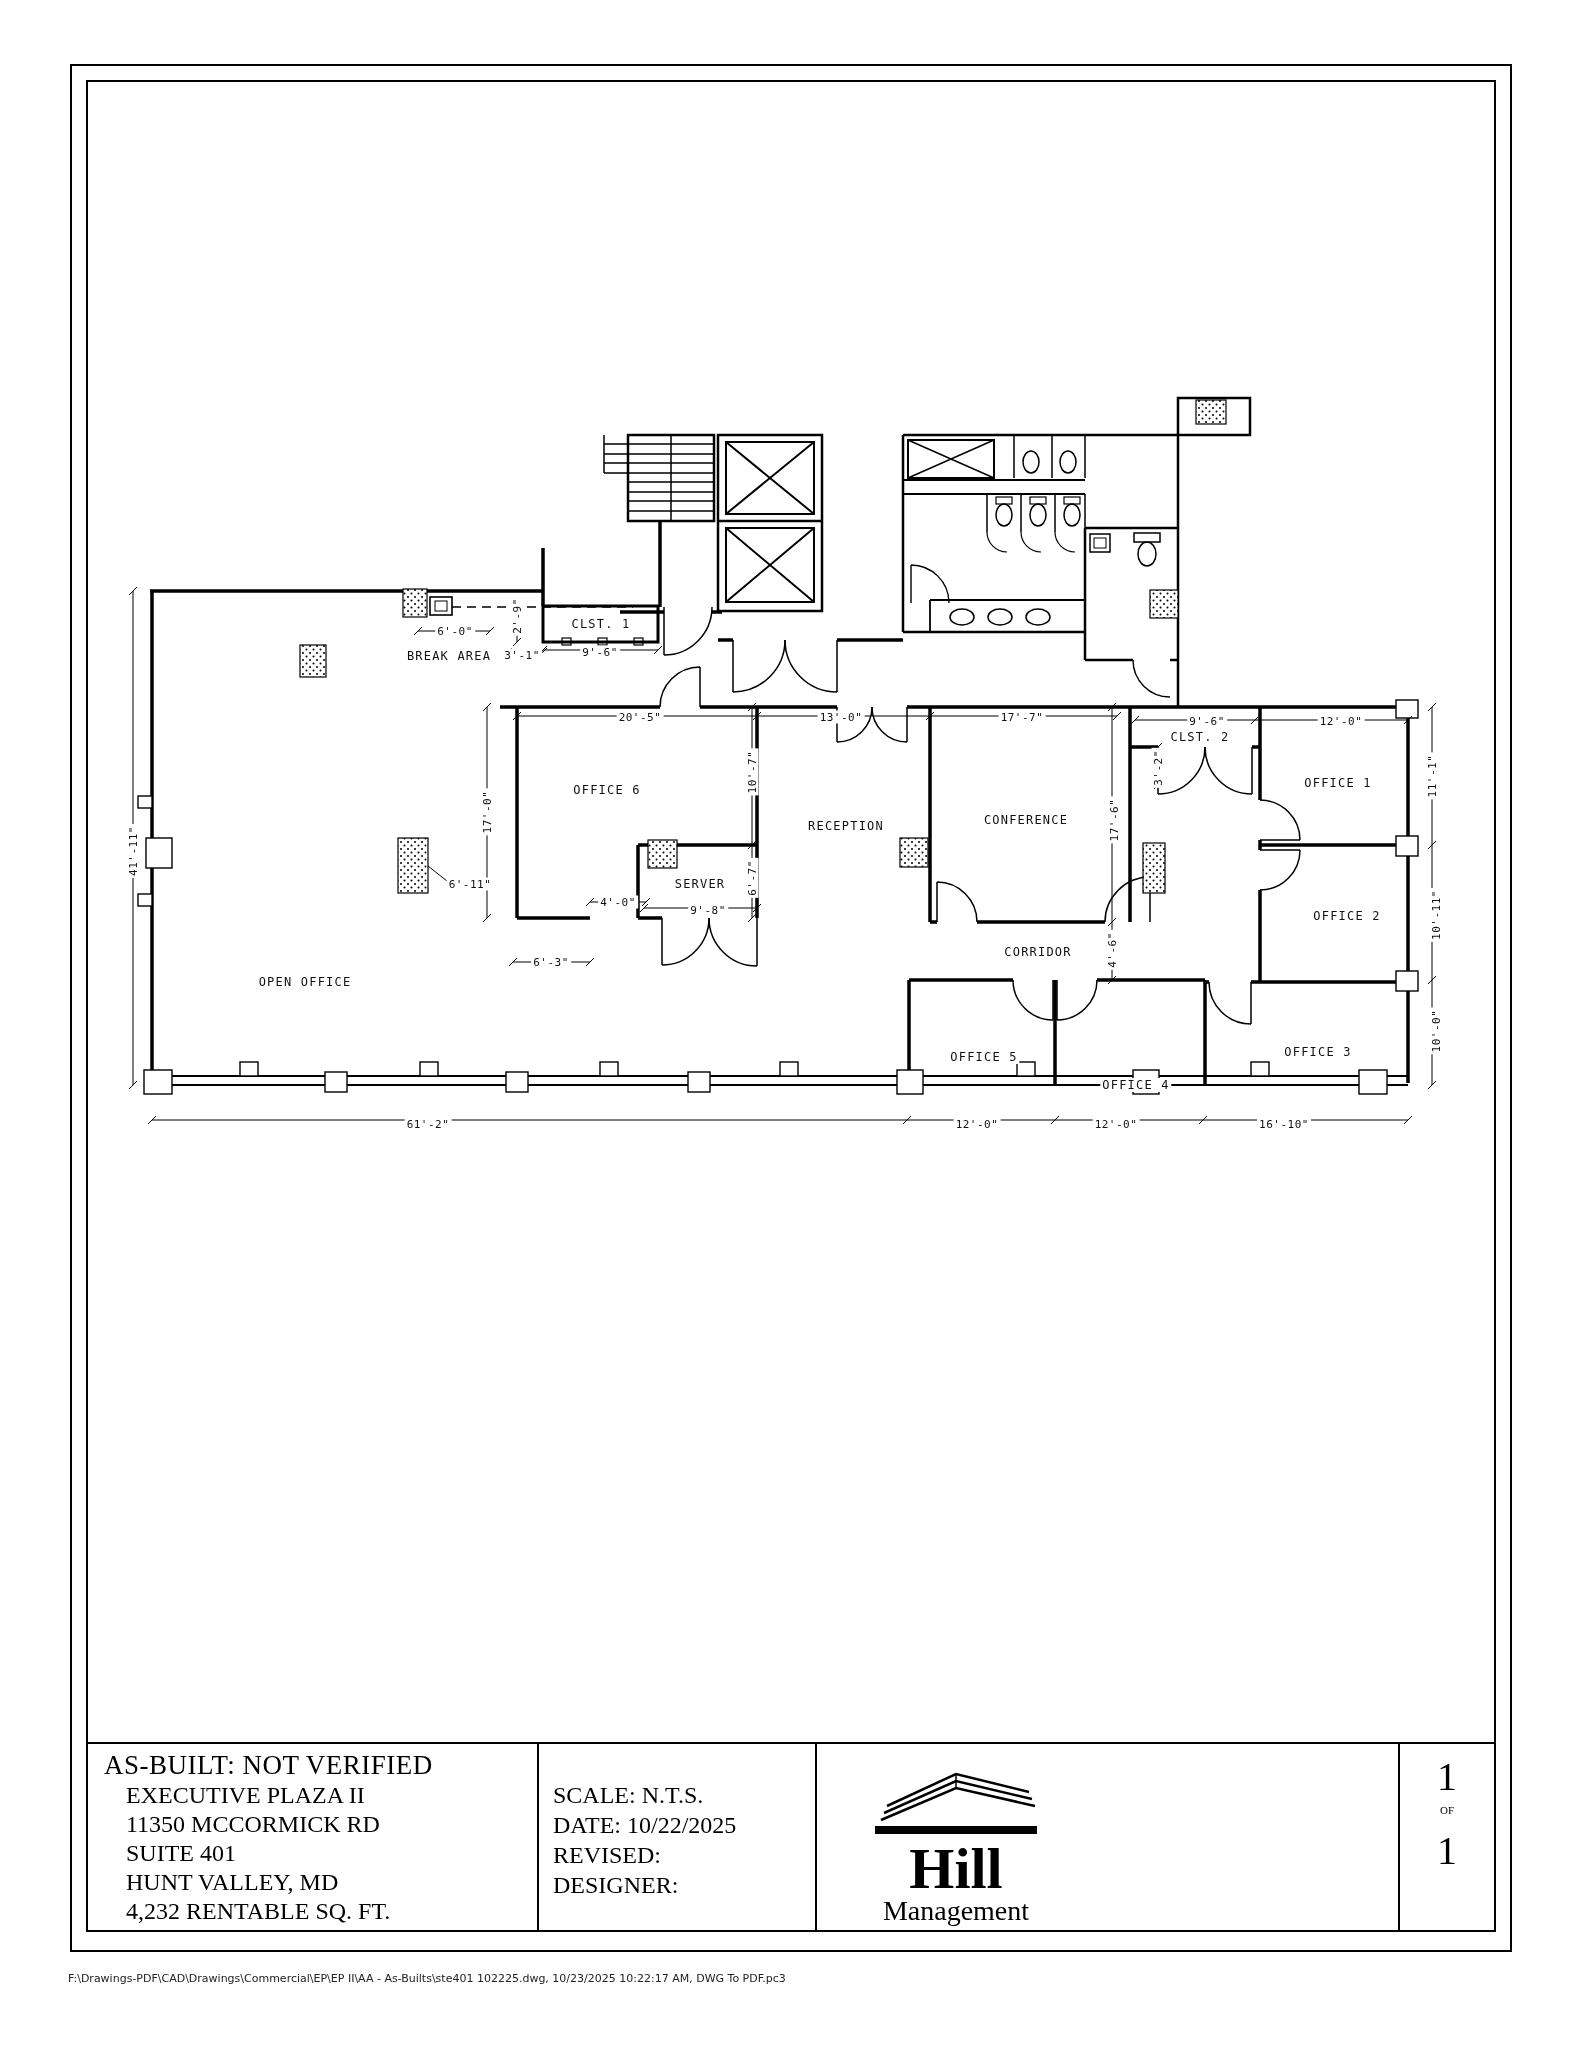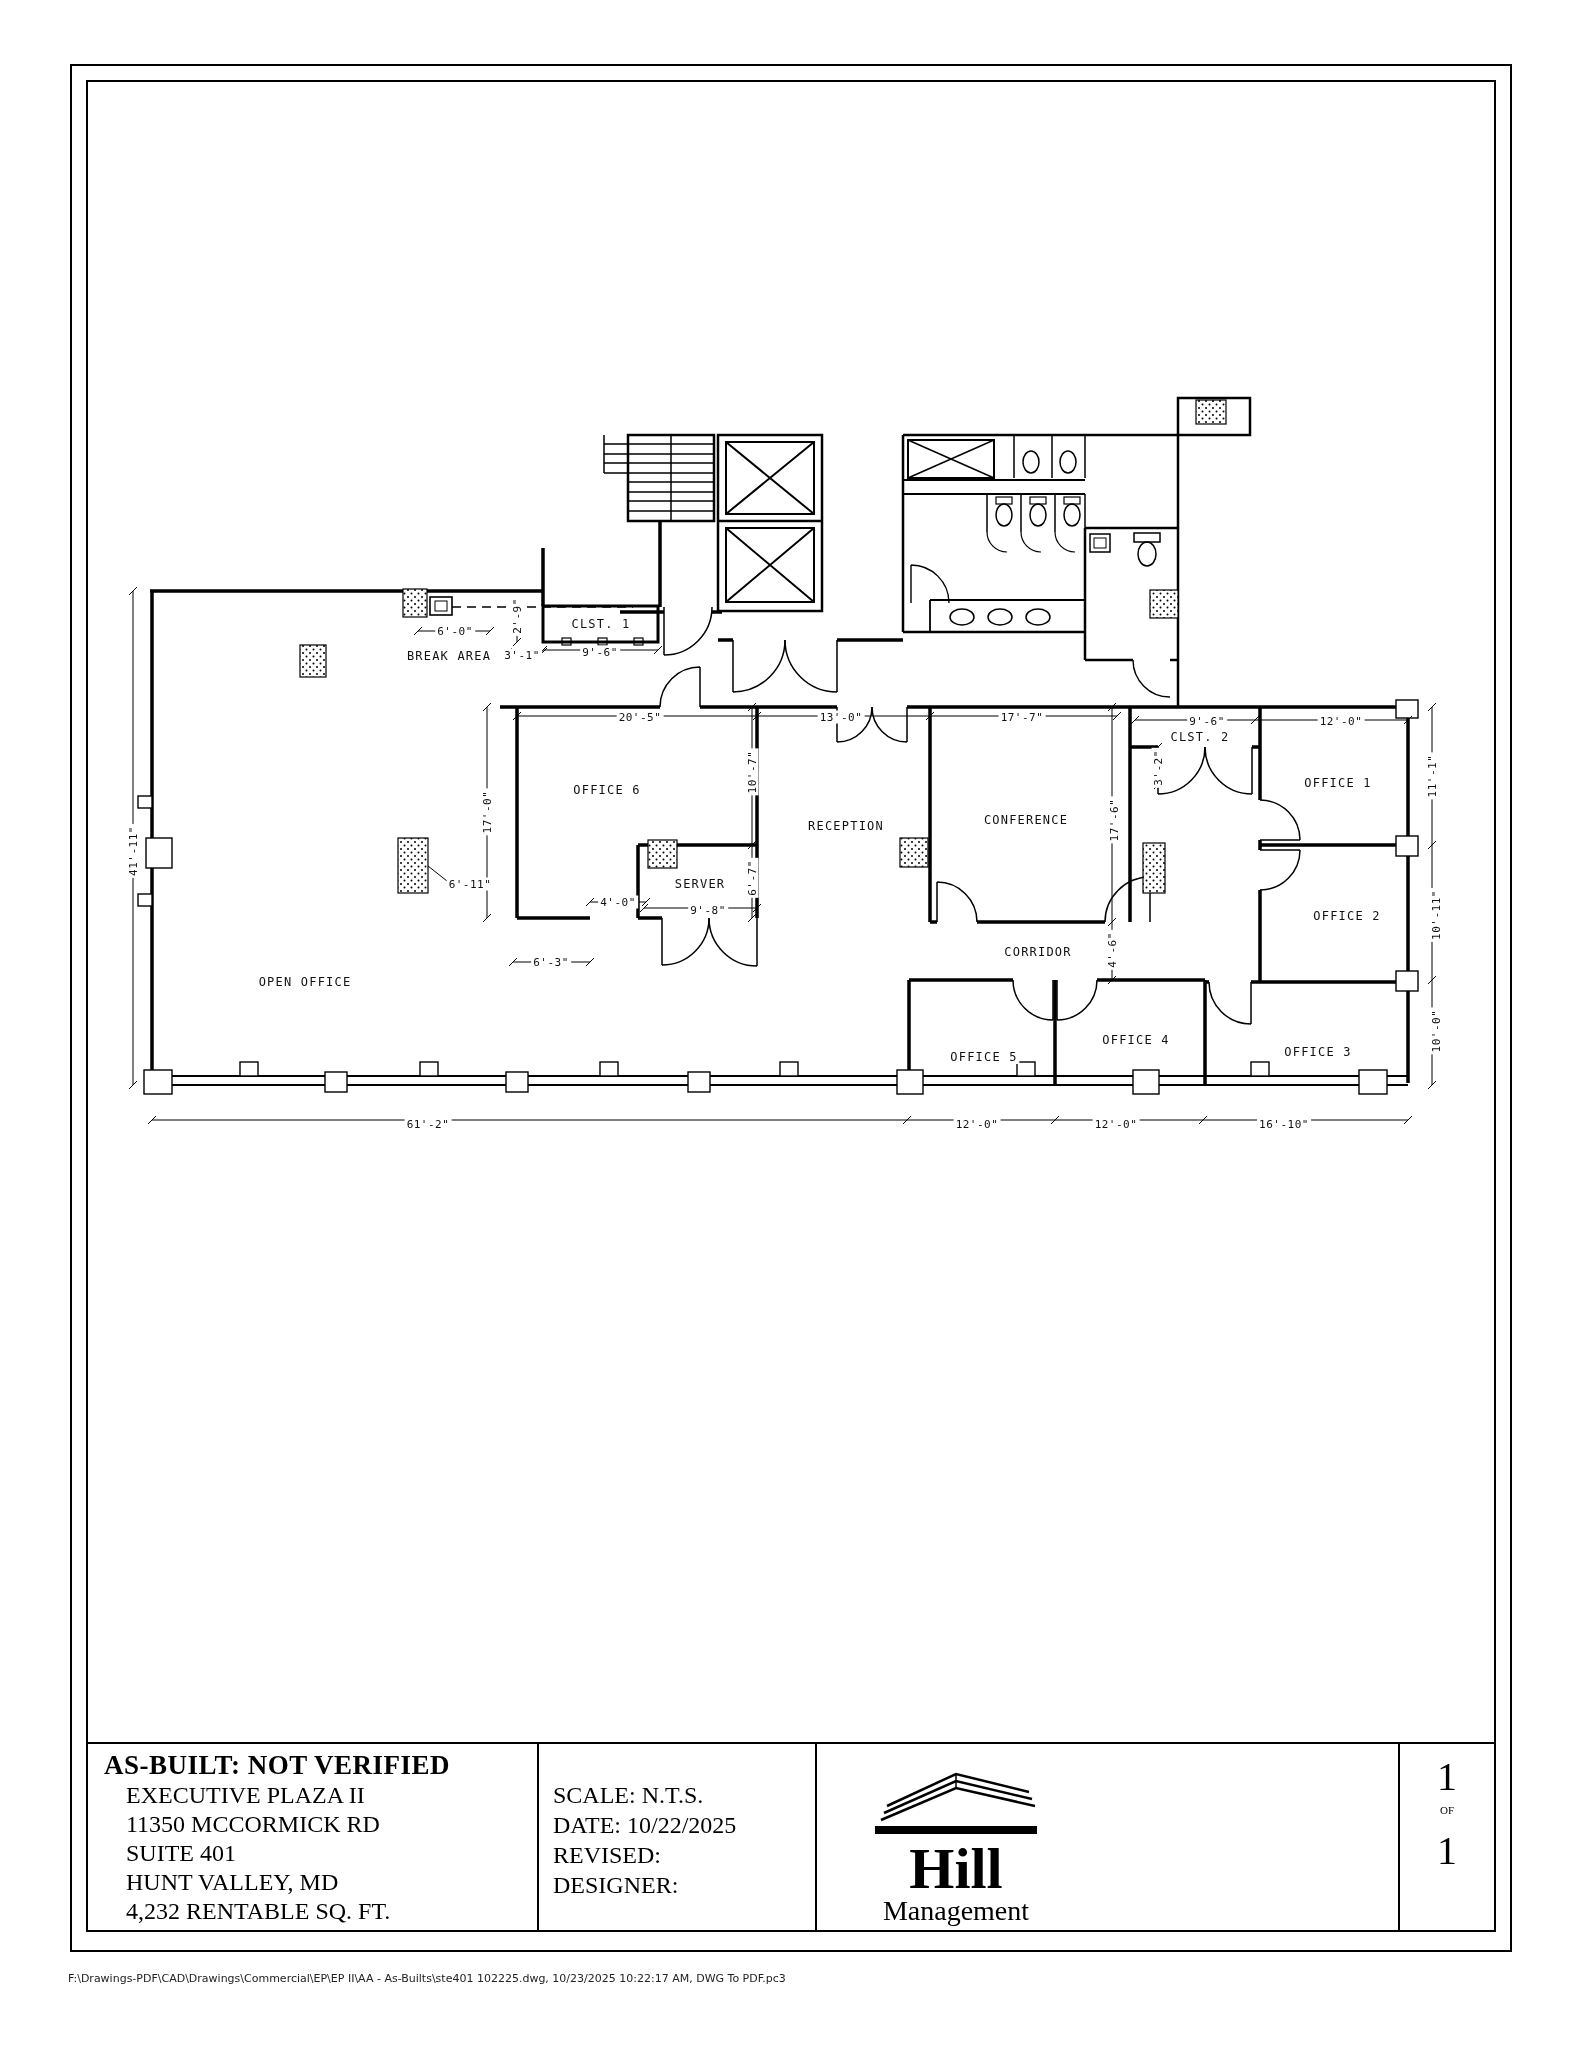--- a/index.html
+++ b/index.html
@@ -13,21 +13,21 @@
        font-size:11px;letter-spacing:.5px;background:#fff;padding:0 2px;white-space:nowrap;color:#111;}
   .lbl.rot{transform:translate(-50%,-50%) rotate(-90deg);}
   .lbl.room{font-size:12px;letter-spacing:1.2px;}
   
   .tb{position:absolute;left:86px;top:1742px;width:1408px;height:188px;border-top:2px solid #000;}
   .tb-col{position:absolute;top:0;height:100%;box-sizing:border-box;}
   .tb-col1{left:0;width:451px;padding:6px 0 0 18px;}
   .tb-col2{left:451px;width:300px;border-left:2px solid #000;padding:36px 0 0 14px;}
   .tb-col3{left:729px;width:583px;border-left:2px solid #000;}
   .tb-col4{left:1312px;width:96px;border-left:2px solid #000;text-align:center;}
-  .tb-status{font-size:27px;font-weight:bold;letter-spacing:.5px;}
+  .tb-status{font-size:27px;font-weight:normal;letter-spacing:.5px;}
   .tb-line{font-size:24px;margin-left:22px;line-height:29px;}
   .tb-line2{font-size:24px;line-height:30px;}
   .tb-info{position:absolute;left:258px;top:28px;font-size:23px;line-height:26px;}
   .tb-logo{position:absolute;left:36px;top:6px;width:210px;height:178px;}
   .pg-big{font-size:40px;line-height:50px;margin-top:8px;}
   .pg-of{font-size:11px;line-height:16px;}
   .footer{position:absolute;left:68px;top:1972px;font-family:"DejaVu Sans",sans-serif;
           font-size:11px;color:#222;}
 </style>
 </head>
@@ -213,21 +213,21 @@
       <div class="lbl room" style="left: 449px; top: 656px;">BREAK AREA</div>
       <div class="lbl room" style="left: 601px; top: 624px;">CLST. 1</div>
       <div class="lbl room" style="left: 607px; top: 790px;">OFFICE 6</div>
       <div class="lbl room" style="left: 700px; top: 884px;">SERVER</div>
       <div class="lbl room" style="left: 846px; top: 826px;">RECEPTION</div>
       <div class="lbl room" style="left: 1026px; top: 820px;">CONFERENCE</div>
       <div class="lbl room" style="left: 1200px; top: 737px;">CLST. 2</div>
       <div class="lbl room" style="left: 1338px; top: 783px;">OFFICE 1</div>
       <div class="lbl room" style="left: 1347px; top: 916px;">OFFICE 2</div>
       <div class="lbl room" style="left: 1318px; top: 1052px;">OFFICE 3</div>
-      <div class="lbl room" style="left: 1136px; top: 1040px; text-align: right;">OFFICE 4</div>
+      <div class="lbl room" style="left: 1136px; top: 1085px; text-align: right;">OFFICE 4</div>
       <div class="lbl room" style="left: 984px; top: 1057px;">OFFICE 5</div>
       <div class="lbl room" style="left: 1038px; top: 952px;">CORRIDOR</div>
       <div class="lbl dim" style="left: 455px; top: 631px;">6'-0"</div>
       <div class="lbl dim rot" style="left: 517px; top: 616px;">2'-9"</div>
       <div class="lbl dim" style="left: 522px; top: 655px;">3'-1"</div>
       <div class="lbl dim" style="left: 600px; top: 652px;">9'-6"</div>
       <div class="lbl dim" style="left: 640px; top: 717px;">20'-5"</div>
       <div class="lbl dim" style="left: 841px; top: 717px;">13'-0"</div>
       <div class="lbl dim" style="left: 1022px; top: 717px;">17'-7"</div>
       <div class="lbl dim" style="left: 1207px; top: 721px;">9'-6"</div>

